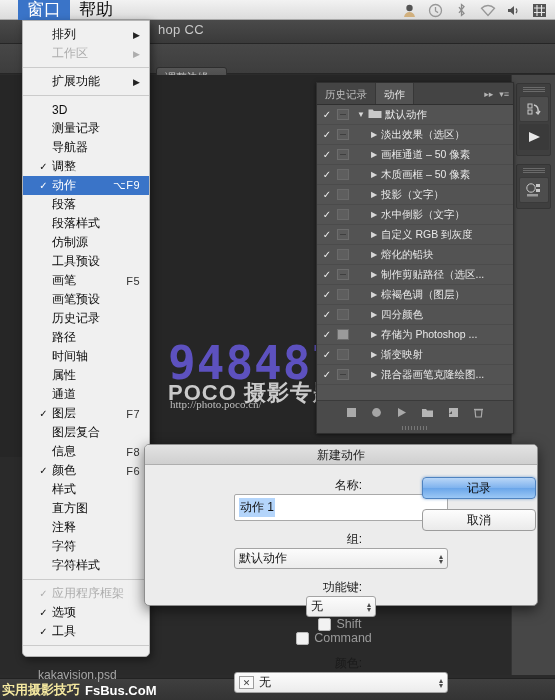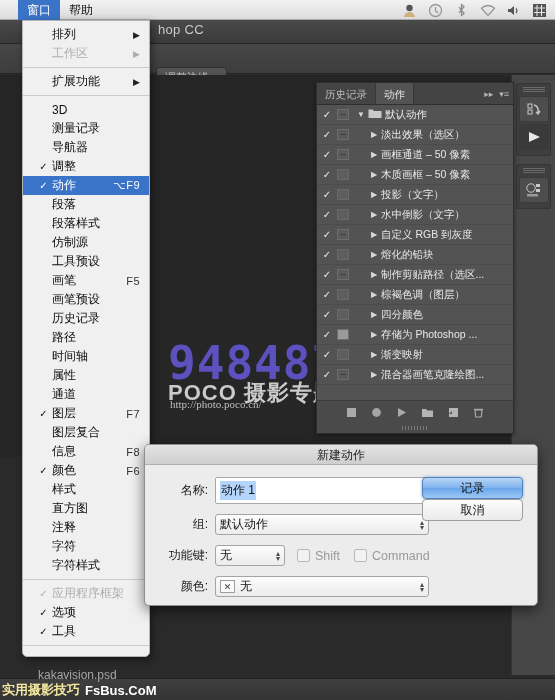--- a/index.html
+++ b/index.html
@@ -12,21 +12,21 @@
   #root { position: relative; width: 555px; height: 700px; }
 
   
   .macbar {
     position: absolute; top: 0; left: 0; width: 555px; height: 20px;
     background: linear-gradient(to bottom, #f2f2f2 0%, #dcdcdc 100%);
     border-bottom: 1px solid #a8a8a8;
     display: flex; align-items: center;
   }
   .macbar-item {
-    font-size: 12px; color: #111; padding: 0 9px; height: 20px;
+    font-size: 17px; color: #111; padding: 0 9px; height: 20px;
     line-height: 20px; white-space: nowrap;
   }
   .macbar-item.active { background: #3a74c8; color: #fff; }
   .macbar-right { position: absolute; right: 0; top: 0; height: 20px; display: flex; align-items: center; gap: 11px; padding-right: 8px; }
   .mb-icon { width: 15px; height: 15px; display: block; opacity: .85; }
 
   
   .ps-titlebar {
     position: absolute; top: 20px; left: 0; width: 555px; height: 24px;
     background: linear-gradient(to bottom, #4a4a4a 0%, #3a3a3a 100%);
@@ -160,21 +160,21 @@
     position: absolute; left: 144px; top: 444px; width: 394px; height: 162px;
     background: #ececec; border: 1px solid #8e8e8e; border-radius: 5px;
     box-shadow: 0 4px 14px rgba(0,0,0,.55); z-index: 50;
   }
   .dlg-title {
     height: 20px; background: linear-gradient(to bottom,#e3e3e3,#cfcfcf);
     border-bottom: 1px solid #aeaeae; border-radius: 4px 4px 0 0;
     text-align: center; font-size: 12px; line-height: 20px; color: #222;
   }
   .dlg-body { padding: 12px 14px 0 14px; position: relative; }
-  .frow { display: flex; align-items: center; margin-bottom: 10px; }
+  .frow { display: flex; align-items: center; margin-bottom: 10px; flex-direction: column; }
   .flabel { width: 56px; text-align: right; font-size: 12px; color: #1a1a1a; padding-right: 7px; }
   .ftext {
     width: 214px; height: 27px; background: #fff; border: 1px solid #a9a9a9;
     border-radius: 2px; font-size: 12px; display: flex; align-items: center; padding: 0 4px;
   }
   .sel-text { background: #b4d5fb; color: #111; padding: 1px 1px; }
   .fselect {
     width: 214px; height: 21px; background: linear-gradient(to bottom,#fcfcfc,#ececec);
     border: 1px solid #a4a4a4; border-radius: 3px; font-size: 12px; color: #151515;
     display: flex; align-items: center; padding: 0 4px; position: relative;
@@ -188,22 +188,22 @@
     width: 13px; height: 13px; border: 1px solid #b9b9b9; border-radius: 2px;
     background: #f2f2f2; margin-right: 5px;
   }
   .cblabel { font-size: 12.5px; color: #9a9a9a; margin-right: 14px; display: flex; align-items: center; }
   .colorchip {
     width: 15px; height: 13px; border: 1px solid #9d9d9d; background: #fafafa;
     font-size: 9px; color: #444; text-align: center; line-height: 12px; margin-right: 5px;
   }
   .dlg-btns { position: absolute; right: 14px; top: 12px; width: 101px; }
   .btn {
-    width: 101px; height: 22px; border-radius: 4px; font-size: 12px;
-    display: flex; align-items: center; justify-content: center; margin-bottom: 0;
+    width: 114px; height: 22px; border-radius: 4px; font-size: 12px;
+    display: flex; align-items: center; justify-content: center; margin-bottom: 10px;
     border: 1px solid #9c9c9c; background: linear-gradient(to bottom,#fdfdfd,#eaeaea); color: #111;
   }
   .btn.primary {
     background: linear-gradient(to bottom,#b9d6f7 0%,#7eb2ee 50%,#6aa5e9 51%,#9cc8f5 100%);
     border-color: #4f83c0; color: #0c0c0c;
     box-shadow: 0 0 3px rgba(70,130,200,.7);
   }
 
   
   .wm-num {

